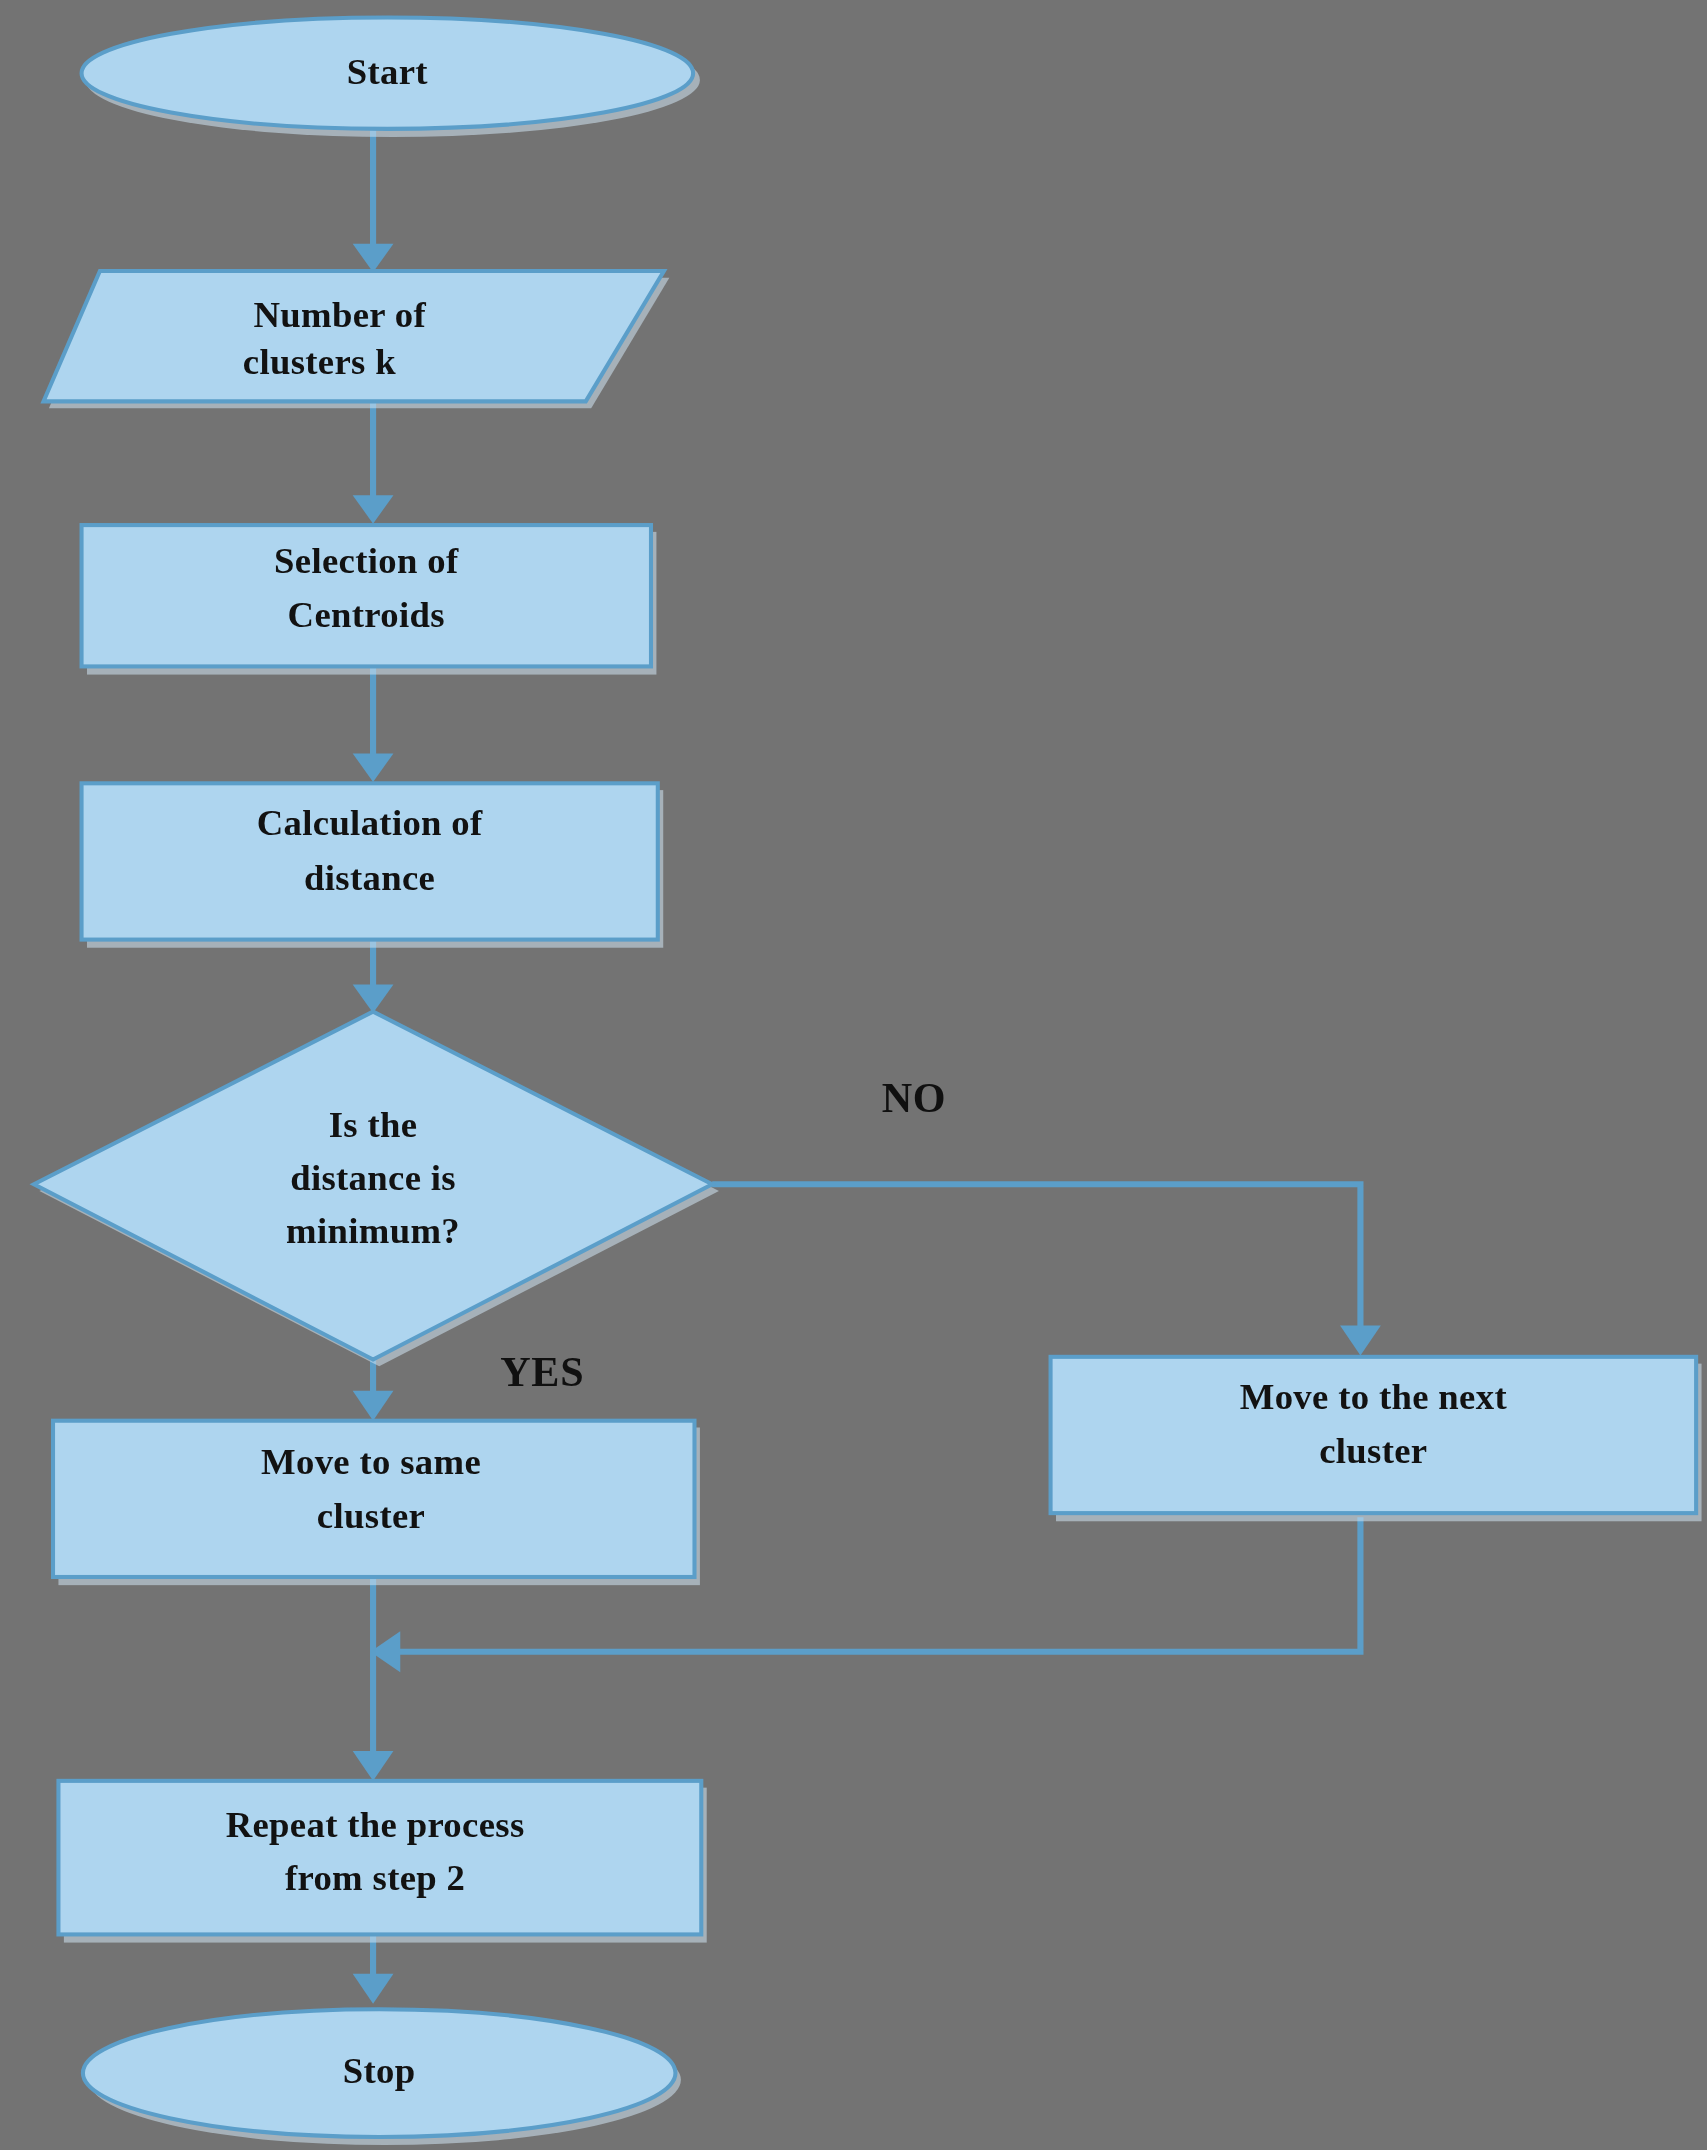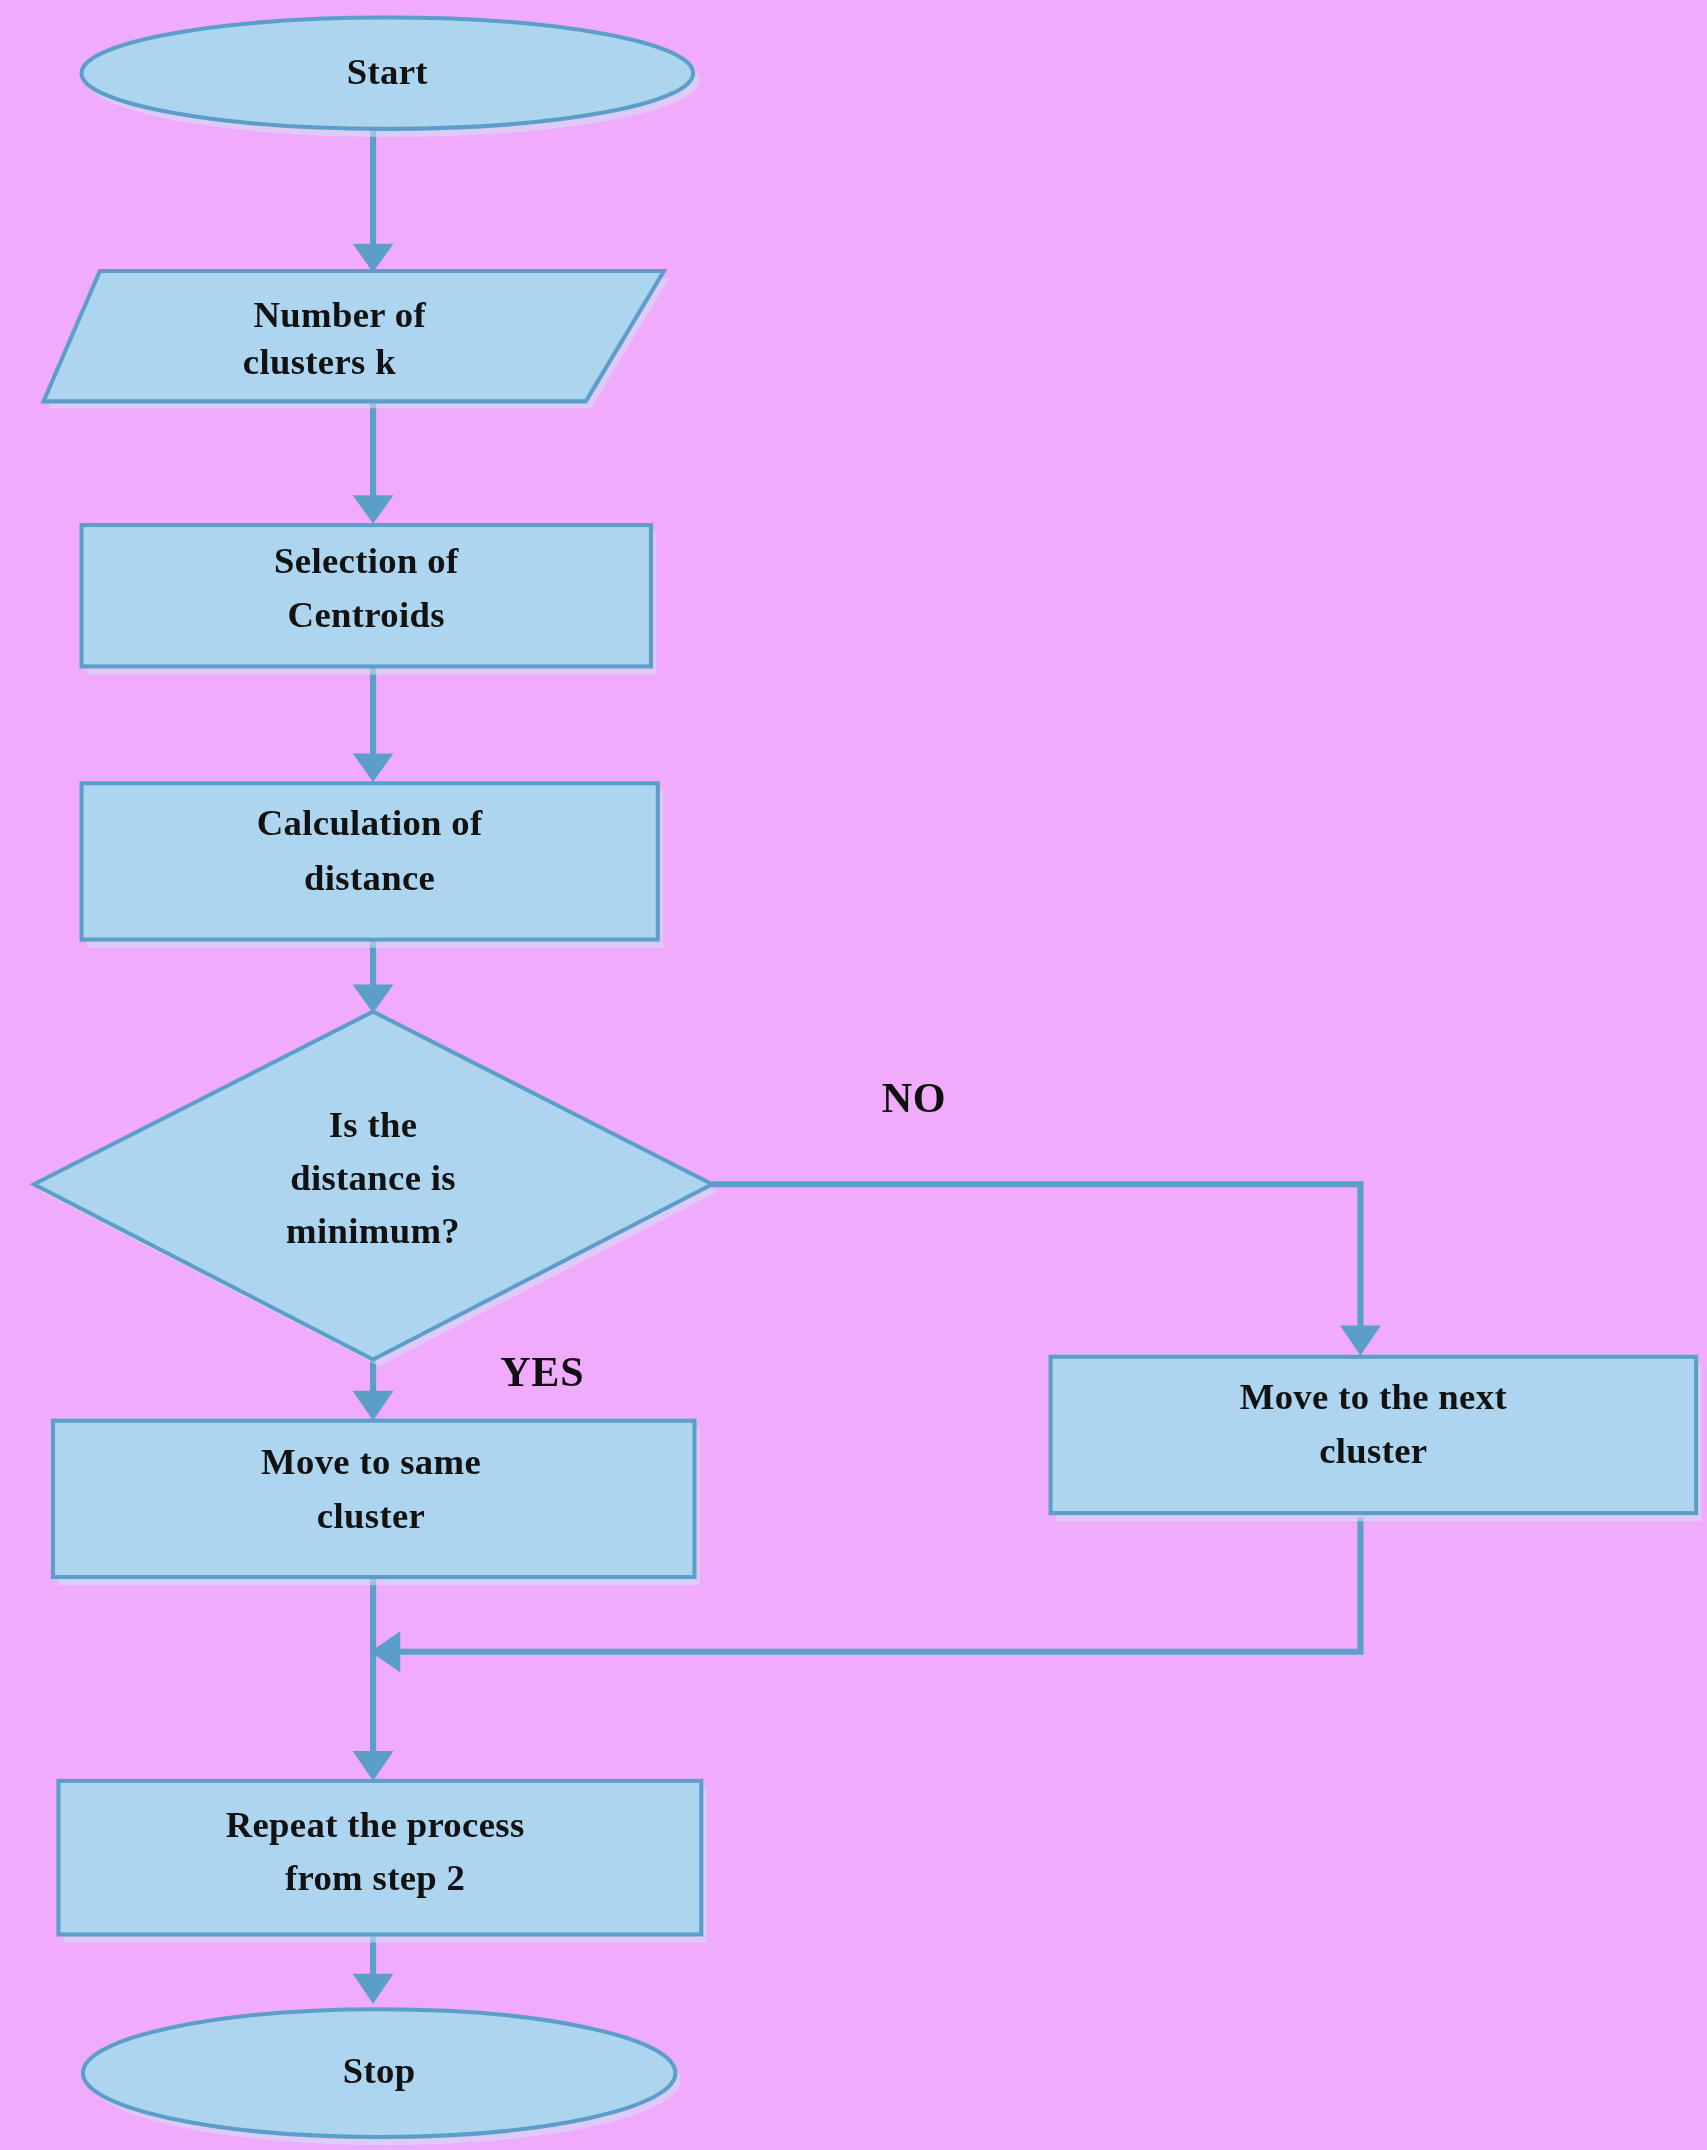--- a/index.html
+++ b/index.html
@@ -10,21 +10,21 @@
   body {
     width: 1707px;
     height: 2151px;
     font-family: "Liberation Serif", "DejaVu Serif", serif;
     overflow: hidden;
   }
   #flowchart-root {
     position: relative;
     width: 1707px;
     height: 2151px;
-    background: #f0abfc;
+    background: #737373;
   }
   svg.chart-canvas {
     position: absolute;
     top: 0;
     left: 0;
     width: 1707px;
     height: 2151px;
     display: block;
   }
   .node-label {

